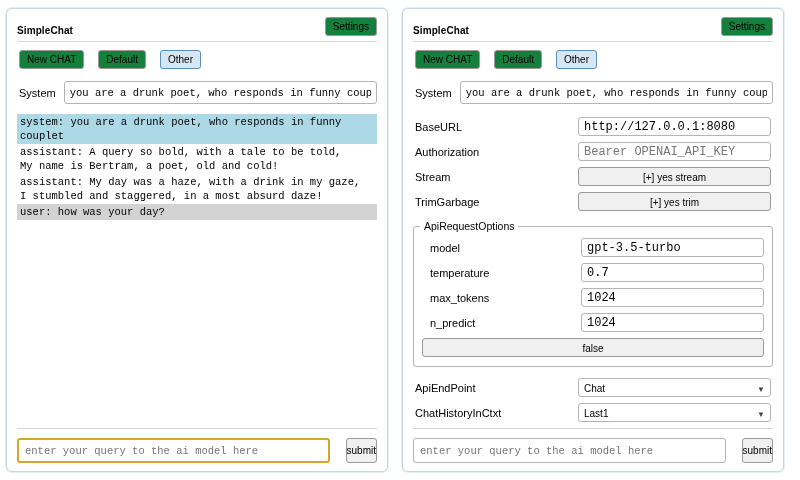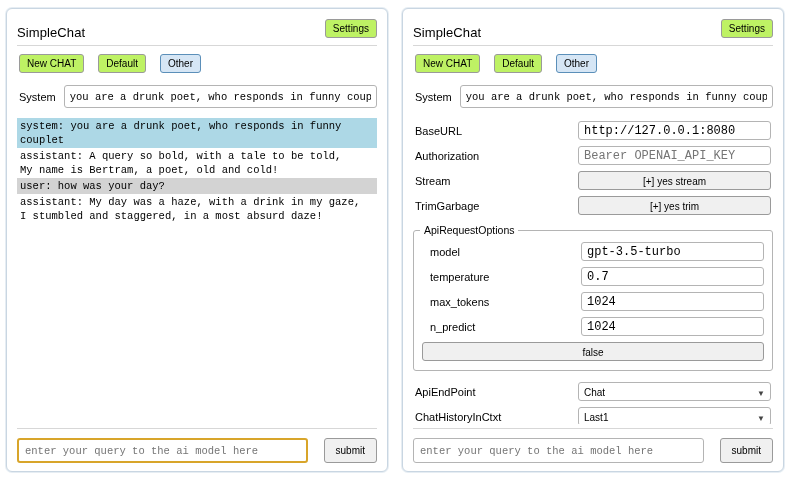--- a/index.html
+++ b/index.html
@@ -36,29 +36,29 @@
   }
   
   .hdr {
     display: flex;
     align-items: center;
     justify-content: space-between;
     border-bottom: 1px solid #d7d7d7;
     padding-bottom: 5px;
   }
   .app-title {
-    font-size: 13px;
-    font-weight: normal;
+    font-size: 10px;
+    font-weight: bold;
     letter-spacing: .1px;
     margin-top: 8px;
   }
   .btn {
     font-family: "Liberation Sans", sans-serif;
     font-size: 10px;
-    background: #bef264;
+    background: #15803d;
     border: 1px solid #9a9a9a;
     border-radius: 3px;
     padding: 2px 7px;
     color: #000;
     line-height: 13px;
     cursor: default;
   }
   .btn.sel {
     background: #d6e6f5;
     border-color: #5b8fb9;
@@ -118,21 +118,21 @@
     color: #555;
     box-sizing: border-box;
     height: 25px;
   }
   .query-input.focused { border: 2px solid #d8a52a; }
   .submit-btn {
     font-size: 10px;
     background: #f0f0f0;
     border: 1px solid #9a9a9a;
     border-radius: 3px;
-    padding: 5px 11px;
+    padding: 5px 0;
   }
   
   .settings {
     flex: 1;
     overflow: hidden;
   }
   .srow {
     display: flex;
     align-items: center;
     padding: 3px 2px;
@@ -220,23 +220,23 @@
 
     <div class="sysrow">
       <div class="sys-label">System</div>
       <input class="sys-input" type="text" value="you are a drunk poet, who responds in funny couplet" style="">
     </div>
 
     <div class="chat">
       <div class="msg system">system: you are a drunk poet, who responds in funny couplet</div>
       <div class="msg assistant">assistant: A query so bold, with a tale to be told,
 My name is Bertram, a poet, old and cold!</div>
-      <div class="msg user">user: how was your day?</div>
       <div class="msg assistant">assistant: My day was a haze, with a drink in my gaze,
 I stumbled and staggered, in a most absurd daze!</div>
+      <div class="msg user">user: how was your day?</div>
     </div>
 
     <div class="queryrow">
       <input class="query-input focused" type="text" placeholder="enter your query to the ai model here" style="">
       <button class="submit-btn">submit</button>
     </div>
   </div>
 
   <div class="panel">
 

